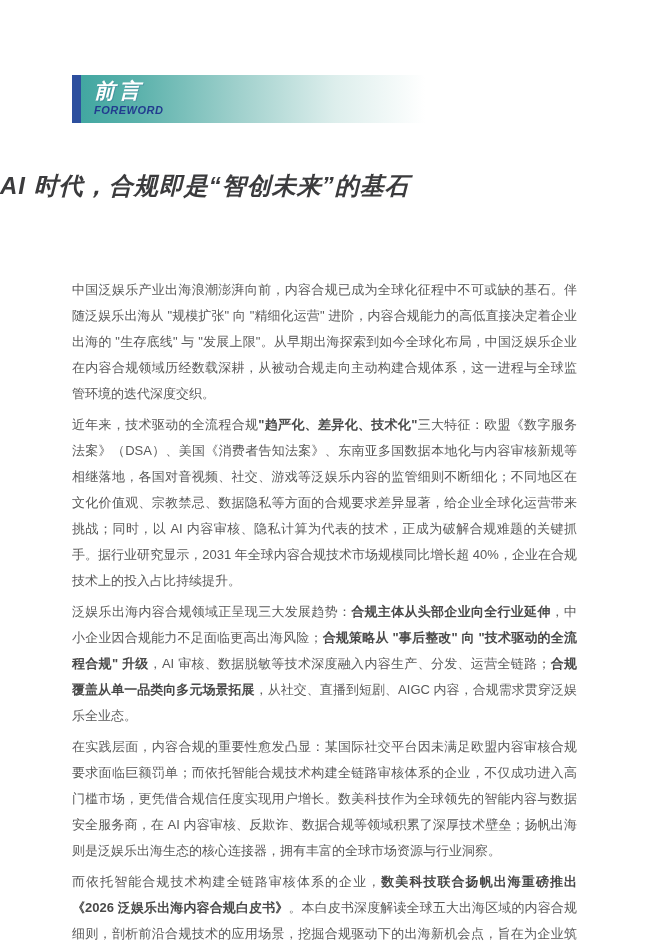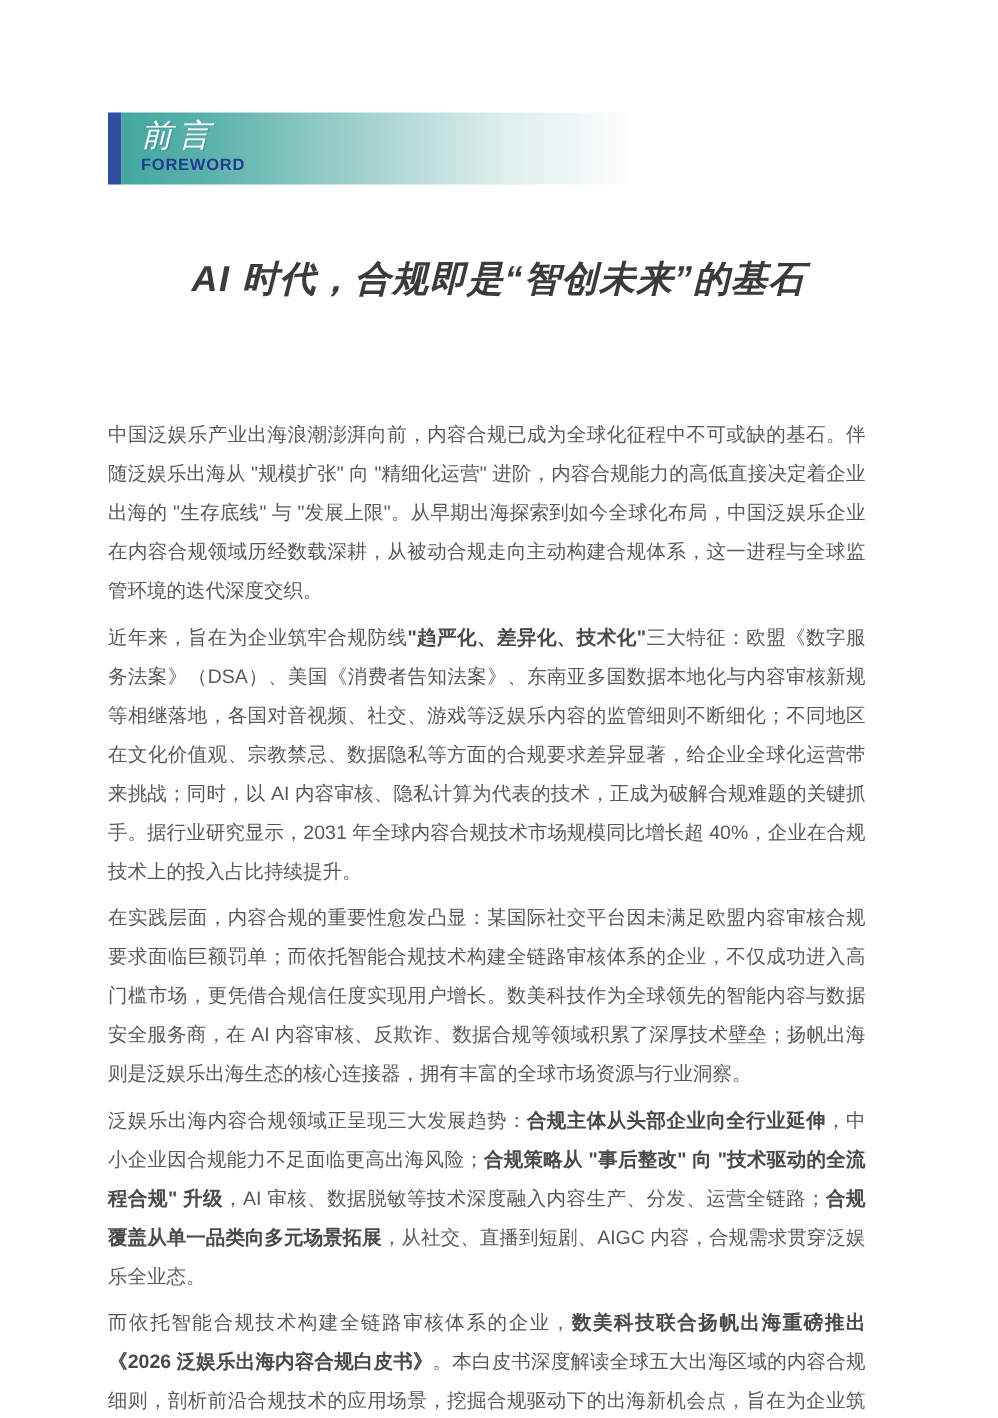--- a/index.html
+++ b/index.html
@@ -33,42 +33,43 @@
   .badge-grad {
     flex: 1 1 auto;
     height: 100%;
     background: linear-gradient(90deg,
       #42a7a1 0%, #5cb2ac 15%, #9fd0cc 40%, #ddeeec 65%, #ffffff 88%);
     box-sizing: border-box;
     padding: 5px 0 0 13px;
   }
   .badge-title {
     font-size: 21px;
-    font-weight: normal;
+    font-weight: bold;
     font-style: italic;
     letter-spacing: 4px;
     line-height: 1.05;
     color: #ffffff;
     text-shadow: 1px 1px 0 rgba(40,80,140,0.25);
   }
   .badge-sub {
     margin-top: 2px;
     font-size: 11px;
     font-weight: bold;
+    font-style: italic;
     letter-spacing: 0.5px;
     color: #223c8f;
   }
   
   .page-title {
     position: absolute;
     left: 0;
     top: 170px;
     width: 100%;
     margin: 0;
-    text-align: center;
+    text-align: left;
     font-size: 24px;
     font-weight: bold;
     font-style: italic;
     letter-spacing: 1px;
     color: #3b3b3d;
   }
   
   .body-text {
     position: absolute;
     left: 72px;
@@ -97,19 +98,19 @@
     <div class="badge-grad">
       <div class="badge-title">前言</div>
       <div class="badge-sub">FOREWORD</div>
     </div>
   </div>
 
   <h1 class="page-title">AI 时代，合规即是“智创未来”的基石</h1>
 
   <div class="body-text">
     <p><span>中国泛娱乐产业出海浪潮澎湃向前，内容合规已成为全球化征程中不可或缺的基石。伴随泛娱乐出海从 "规模扩张" 向 "精细化运营" 进阶，内容合规能力的高低直接决定着企业出海的 "生存底线" 与 "发展上限"。从早期出海探索到如今全球化布局，中国泛娱乐企业在内容合规领域历经数载深耕，从被动合规走向主动构建合规体系，这一进程与全球监管环境的迭代深度交织。</span></p>
-    <p><span>近年来，旨在为企业筑牢合规防线</span><span class="b">"趋严化、差异化、技术化"</span><span>三大特征：欧盟《数字服务法案》（DSA）、美国《消费者告知法案》、东南亚多国数据本地化与内容审核新规等相继落地，各国对音视频、社交、游戏等泛娱乐内容的监管细则不断细化；不同地区在文化价值观、宗教禁忌、数据隐私等方面的合规要求差异显著，给企业全球化运营带来挑战；同时，以 AI 内容审核、隐私计算为代表的技术，正成为破解合规难题的关键抓手。据行业研究显示，2031 年全球内容合规技术市场规模同比增长超 40%，企业在合规技术上的投入占比持续提升。</span></p>
+    <p><span>近年来，技术驱动的全流程合规</span><span class="b">"趋严化、差异化、技术化"</span><span>三大特征：欧盟《数字服务法案》（DSA）、美国《消费者告知法案》、东南亚多国数据本地化与内容审核新规等相继落地，各国对音视频、社交、游戏等泛娱乐内容的监管细则不断细化；不同地区在文化价值观、宗教禁忌、数据隐私等方面的合规要求差异显著，给企业全球化运营带来挑战；同时，以 AI 内容审核、隐私计算为代表的技术，正成为破解合规难题的关键抓手。据行业研究显示，2031 年全球内容合规技术市场规模同比增长超 40%，企业在合规技术上的投入占比持续提升。</span></p>
+    <p><span>泛娱乐出海内容合规领域正呈现三大发展趋势：</span><span class="b">合规主体从头部企业向全行业延伸</span><span>，中小企业因合规能力不足面临更高出海风险；</span><span class="b">合规策略从 "事后整改" 向 "技术驱动的全流程合规" 升级</span><span>，AI 审核、数据脱敏等技术深度融入内容生产、分发、运营全链路；</span><span class="b">合规覆盖从单一品类向多元场景拓展</span><span>，从社交、直播到短剧、AIGC 内容，合规需求贯穿泛娱乐全业态。</span></p>
     <p><span>在实践层面，内容合规的重要性愈发凸显：某国际社交平台因未满足欧盟内容审核合规要求面临巨额罚单；而依托智能合规技术构建全链路审核体系的企业，不仅成功进入高门槛市场，更凭借合规信任度实现用户增长。数美科技作为全球领先的智能内容与数据安全服务商，在 AI 内容审核、反欺诈、数据合规等领域积累了深厚技术壁垒；扬帆出海则是泛娱乐出海生态的核心连接器，拥有丰富的全球市场资源与行业洞察。</span></p>
-    <p><span>泛娱乐出海内容合规领域正呈现三大发展趋势：</span><span class="b">合规主体从头部企业向全行业延伸</span><span>，中小企业因合规能力不足面临更高出海风险；</span><span class="b">合规策略从 "事后整改" 向 "技术驱动的全流程合规" 升级</span><span>，AI 审核、数据脱敏等技术深度融入内容生产、分发、运营全链路；</span><span class="b">合规覆盖从单一品类向多元场景拓展</span><span>，从社交、直播到短剧、AIGC 内容，合规需求贯穿泛娱乐全业态。</span></p>
     <p><span>而依托智能合规技术构建全链路审核体系的企业，</span><span class="b">数美科技联合扬帆出海重磅推出《2026 泛娱乐出海内容合规白皮书》</span><span>。本白皮书深度解读全球五大出海区域的内容合规细则，剖析前沿合规技术的应用场景，挖掘合规驱动下的出海新机会点，旨在为企业筑牢合规防线、开辟全球化增长新路径提供专业指南。</span></p>
   </div>
 
 </div>
 
 </body></html>

